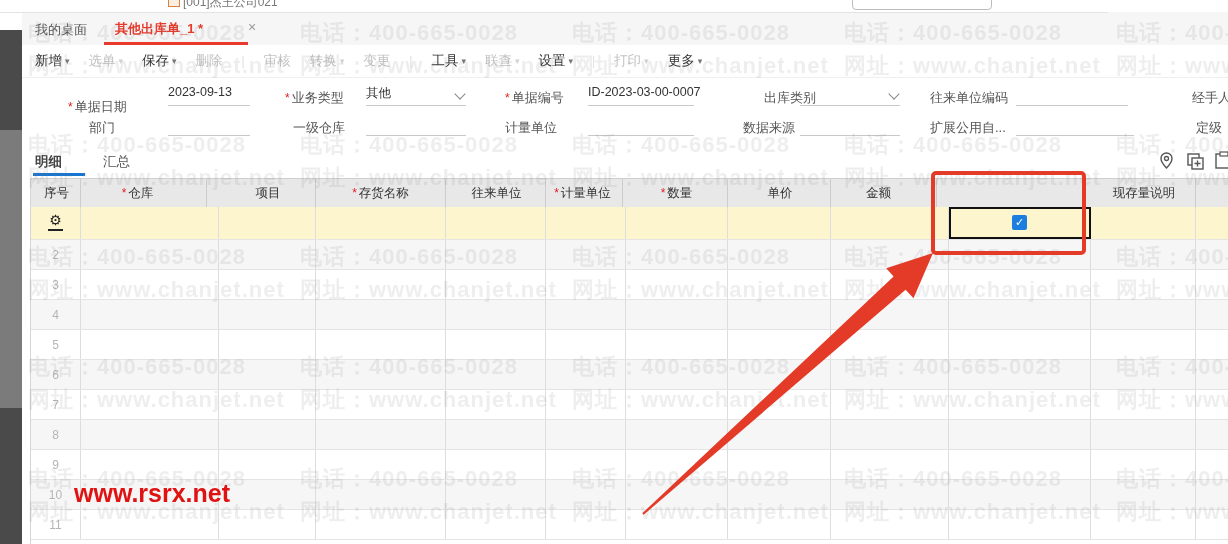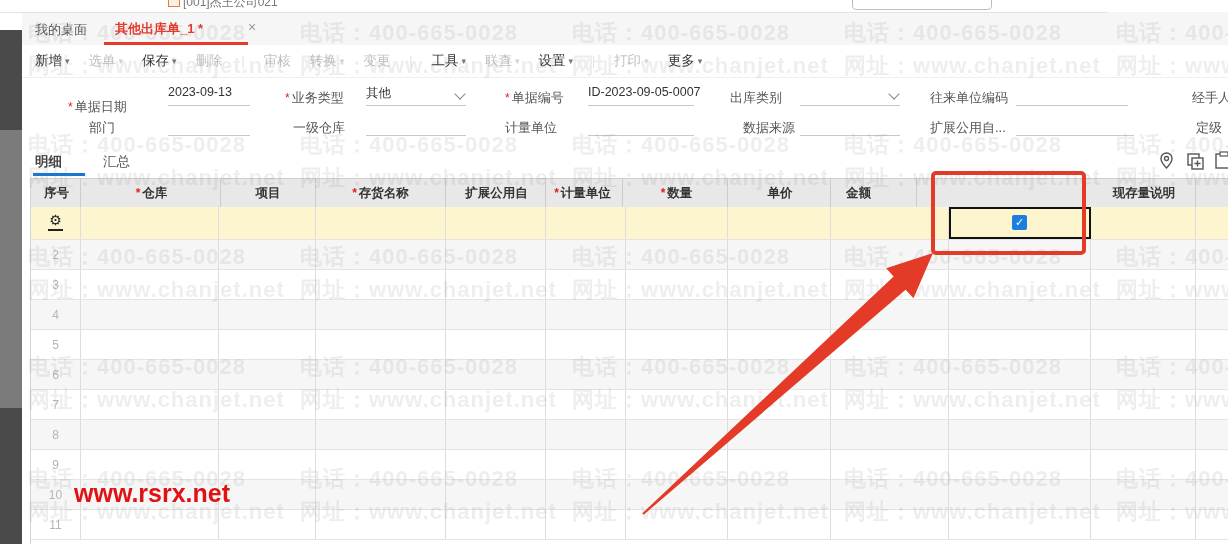--- a/index.html
+++ b/index.html
@@ -51,21 +51,21 @@
   .dt-summary{position:absolute;left:81px;top:8px;font-size:13.5px;color:#555;}
   .dt-underline{position:absolute;left:11px;top:28px;width:52px;height:3px;background:#1676d2;}
   .grid-icons{position:absolute;right:0;top:4px;width:70px;height:24px;}
   .gi{position:absolute;top:2px;cursor:pointer;}
 
   
   .grid{position:absolute;left:30px;top:178px;width:1201px;height:366px;border-left:1px solid #d5d5d5;}
   .grid-header{position:absolute;left:0;top:0;width:100%;height:29px;background:#e8e8e8;
                border-top:1px solid #cfcfcf;border-bottom:1px solid #c9c9c9;}
   .th{position:absolute;top:0;height:44px;line-height:28px;text-align:center;font-size:12.5px;
-      font-weight:bold;color:#333;border-right:1px solid #cccccc;box-sizing:border-box;white-space:nowrap;overflow:hidden;}
+      font-weight:normal;color:#333;border-right:1px solid #cccccc;box-sizing:border-box;white-space:nowrap;overflow:hidden;}
   .grid-rows{position:absolute;left:0;top:29px;width:100%;}
   .tr{position:relative;width:100%;border-bottom:1px solid #e4e4e4;box-sizing:border-box;}
   .td{position:absolute;top:0;bottom:0;border-right:1px solid #dddddd;box-sizing:border-box;
       text-align:center;overflow:hidden;}
   .rownum{font-size:12px;color:#b5b5b5;}
   .gear{display:inline-block;font-size:14px;color:#222;border-bottom:2px solid #222;line-height:17px;
         margin-top:5px;padding:0 1px;}
   .focus-cell{border:2px solid #111 !important;}
   .checkbox{position:absolute;left:50%;top:50%;width:15px;height:15px;margin:-8px 0 0 -8px;
             background:#1c7fe0;border-radius:2px;color:#fff;font-size:11px;line-height:15px;
@@ -127,23 +127,23 @@
 
   <div class="form-area">
 
     <div class="flabel" style="left:46px;top:20px"><span class="star">*</span><span>单据日期</span></div>
     <div class="finput" style="left:146px;top:7px;width:82px"><span>2023-09-13</span></div>
 
     <div class="flabel" style="left:263px;top:11px"><span class="star">*</span><span>业务类型</span></div>
     <div class="finput" style="left:344px;top:7px;width:100px"><span>其他</span><span class="chev"></span></div>
 
     <div class="flabel" style="left:483px;top:11px"><span class="star">*</span><span>单据编号</span></div>
-    <div class="finput" style="left:566px;top:7px;width:106px"><span>ID-2023-09-05-0007</span></div>
-
-    <div class="flabel" style="left:708px;top:11px"><span></span><span>出库类别</span></div>
+    <div class="finput" style="left:566px;top:7px;width:106px"><span>ID-2023-03-00-0007</span></div>
+
+    <div class="flabel" style="left:742px;top:11px"><span></span><span>出库类别</span></div>
     <div class="finput" style="left:778px;top:7px;width:100px"><span></span><span class="chev"></span></div>
 
     <div class="flabel" style="left:908px;top:11px"><span></span><span>往来单位编码</span></div>
     <div class="finput" style="left:994px;top:7px;width:112px"><span></span></div>
 
     <div class="flabel" style="left:1170px;top:11px"><span>经手人</span></div>
 
     <div class="flabel" style="left:67px;top:41px"><span>部门</span></div>
     <div class="finput" style="left:146px;top:37px;width:82px"><span></span></div>
 
@@ -179,28 +179,28 @@
       <svg class="gi" style="left:56px" width="14" height="20" viewBox="0 0 14 20">
         <rect x="2" y="3" width="16" height="14" fill="#fff" stroke="#555" stroke-width="1.4"></rect>
         <rect x="6" y="1" width="8" height="4" fill="#fff" stroke="#555" stroke-width="1.2"></rect>
       </svg>
     </div>
   </div>
 
   <div class="grid">
     <div class="grid-header">
         <div class="th" style="left: 0px; width: 50px;"><span class="star"></span><span>序号</span></div>
-        <div class="th" style="left: 52px; width: 138px;"><span class="star">*</span><span>仓库</span></div>
+        <div class="th" style="left: 38px; width: 138px;"><span class="star">*</span><span>仓库</span></div>
         <div class="th" style="left: 188px; width: 97px;"><span class="star"></span><span>项目</span></div>
         <div class="th" style="left: 285px; width: 130px;"><span class="star">*</span><span>存货名称</span></div>
-        <div class="th" style="left: 415px; width: 100px;"><span class="star"></span><span>扩展公用自</span></div>
+        <div class="th" style="left: 415px; width: 100px;"><span class="star"></span><span>往来单位</span></div>
         <div class="th" style="left: 512px; width: 80px;"><span class="star">*</span><span>计量单位</span></div>
         <div class="th" style="left: 697px; width: 103px;"><span class="star"></span><span>单价</span></div>
         <div class="th" style="left: 595px; width: 102px;"><span class="star">*</span><span>数量</span></div>
-        <div class="th" style="left: 768px; width: 118px;"><span class="star"></span><span>金额</span></div>
+        <div class="th" style="left: 788px; width: 118px;"><span class="star"></span><span>金额</span></div>
         <div class="th" style="left: 1060px; width: 105px;"><span class="star"></span><span>现存量说明</span></div>
         <div class="th" style="left: 1165px; width: 36px;"><span class="star"></span><span></span></div>
       </div>
     <div class="grid-rows">
         <div class="tr" style="height: 33px; background: rgb(253, 245, 206);">
           <div class="td" style="left: 0px; width: 50px;"><span class="gear">⚙</span></div>
           <div class="td" style="left: 50px; width: 138px;"></div>
           <div class="td" style="left: 188px; width: 97px;"></div>
           <div class="td" style="left: 285px; width: 130px;"></div>
           <div class="td" style="left: 415px; width: 100px;"></div>

